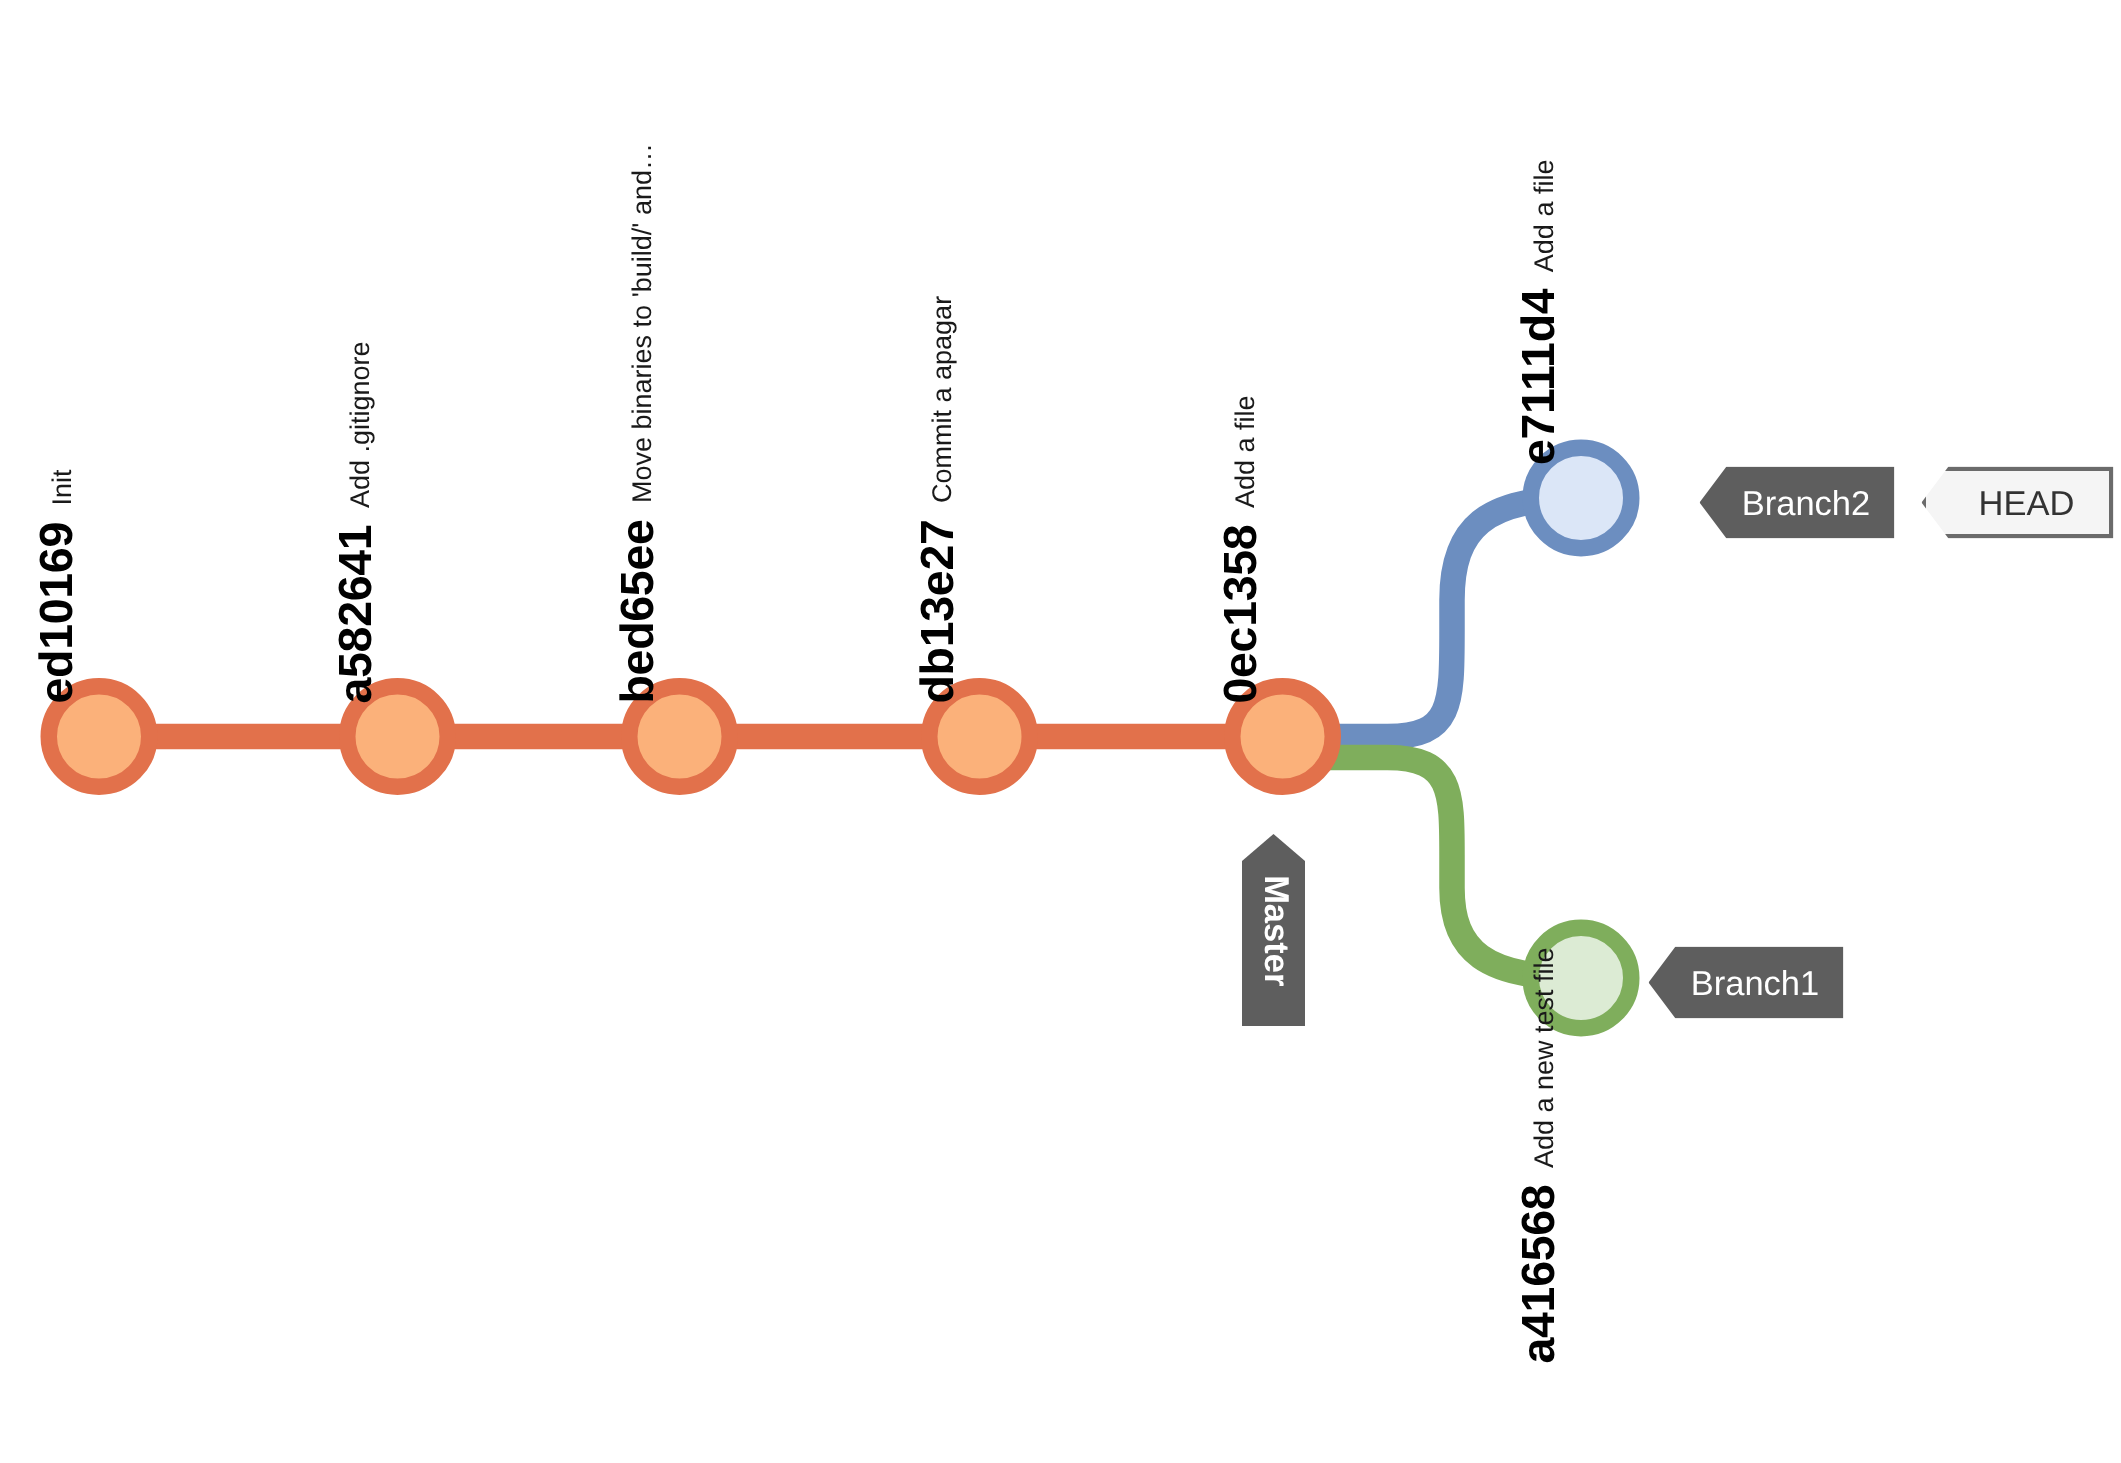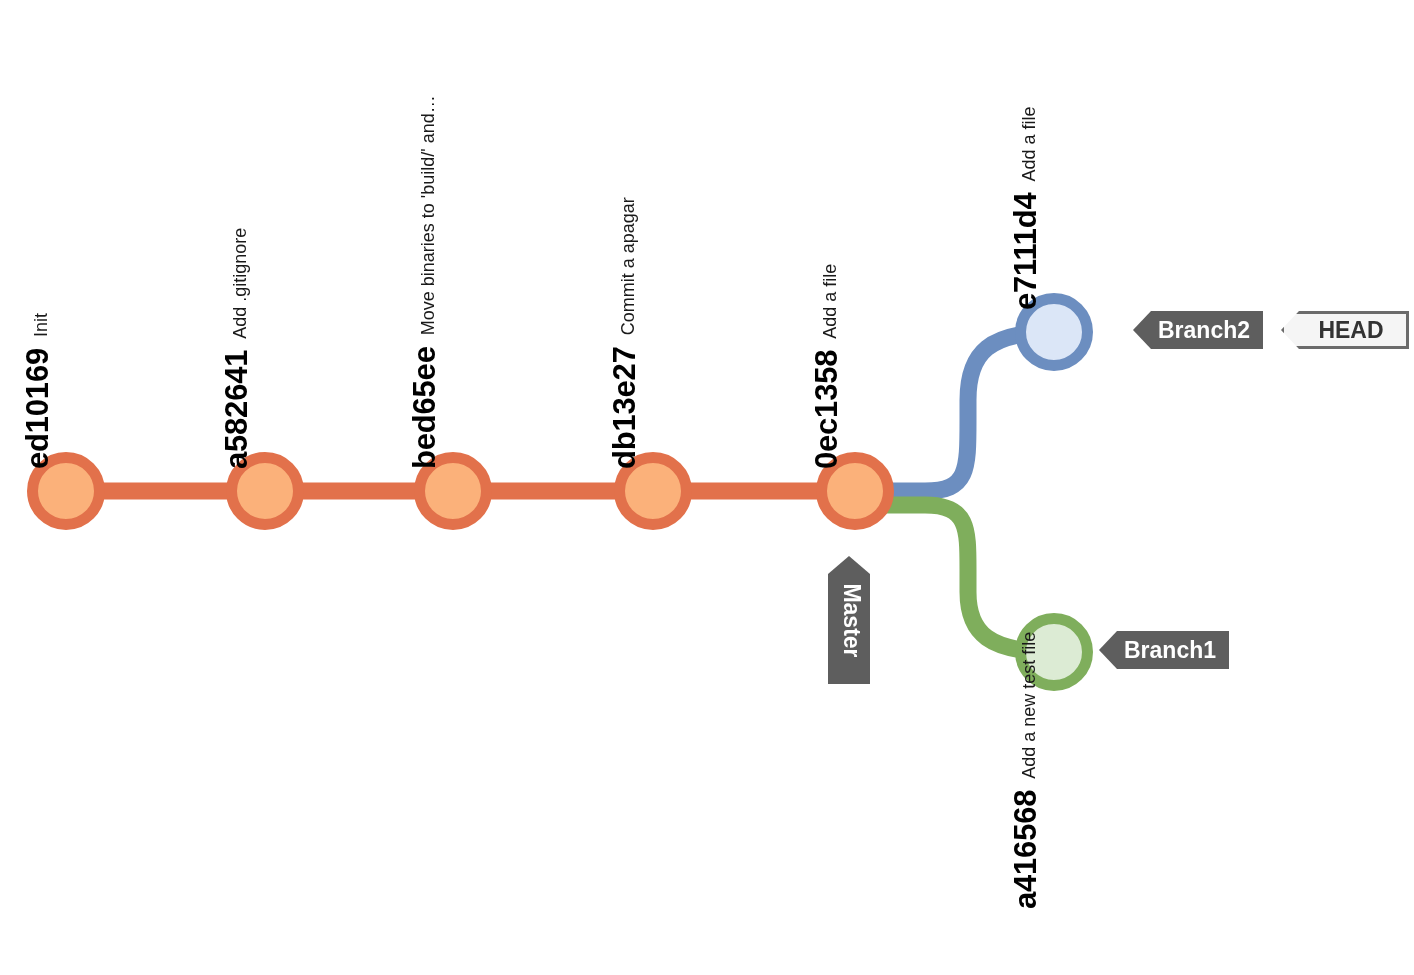--- a/index.html
+++ b/index.html
@@ -70,27 +70,27 @@
     font-weight: normal;
     color: #1a1a1a;
     margin-left: 11px;
     position: relative;
     top: -1px;
   }
 
   
   .ref-tag {
     position: absolute;
-    height: 38px;
+    height: 48px;
     display: flex;
     align-items: center;
     justify-content: center;
     box-sizing: border-box;
     font-size: 23px;
-    font-weight: bold;
+    font-weight: normal;
     padding-left: 26px;
     padding-right: 14px;
     clip-path: polygon(18px 0, 100% 0, 100% 100%, 18px 100%, 0 50%);
   }
   .ref-tag.solid {
     background: #5e5e5e;
     color: #ffffff;
   }
   .ref-tag.outline {
     background: #f5f5f5;

